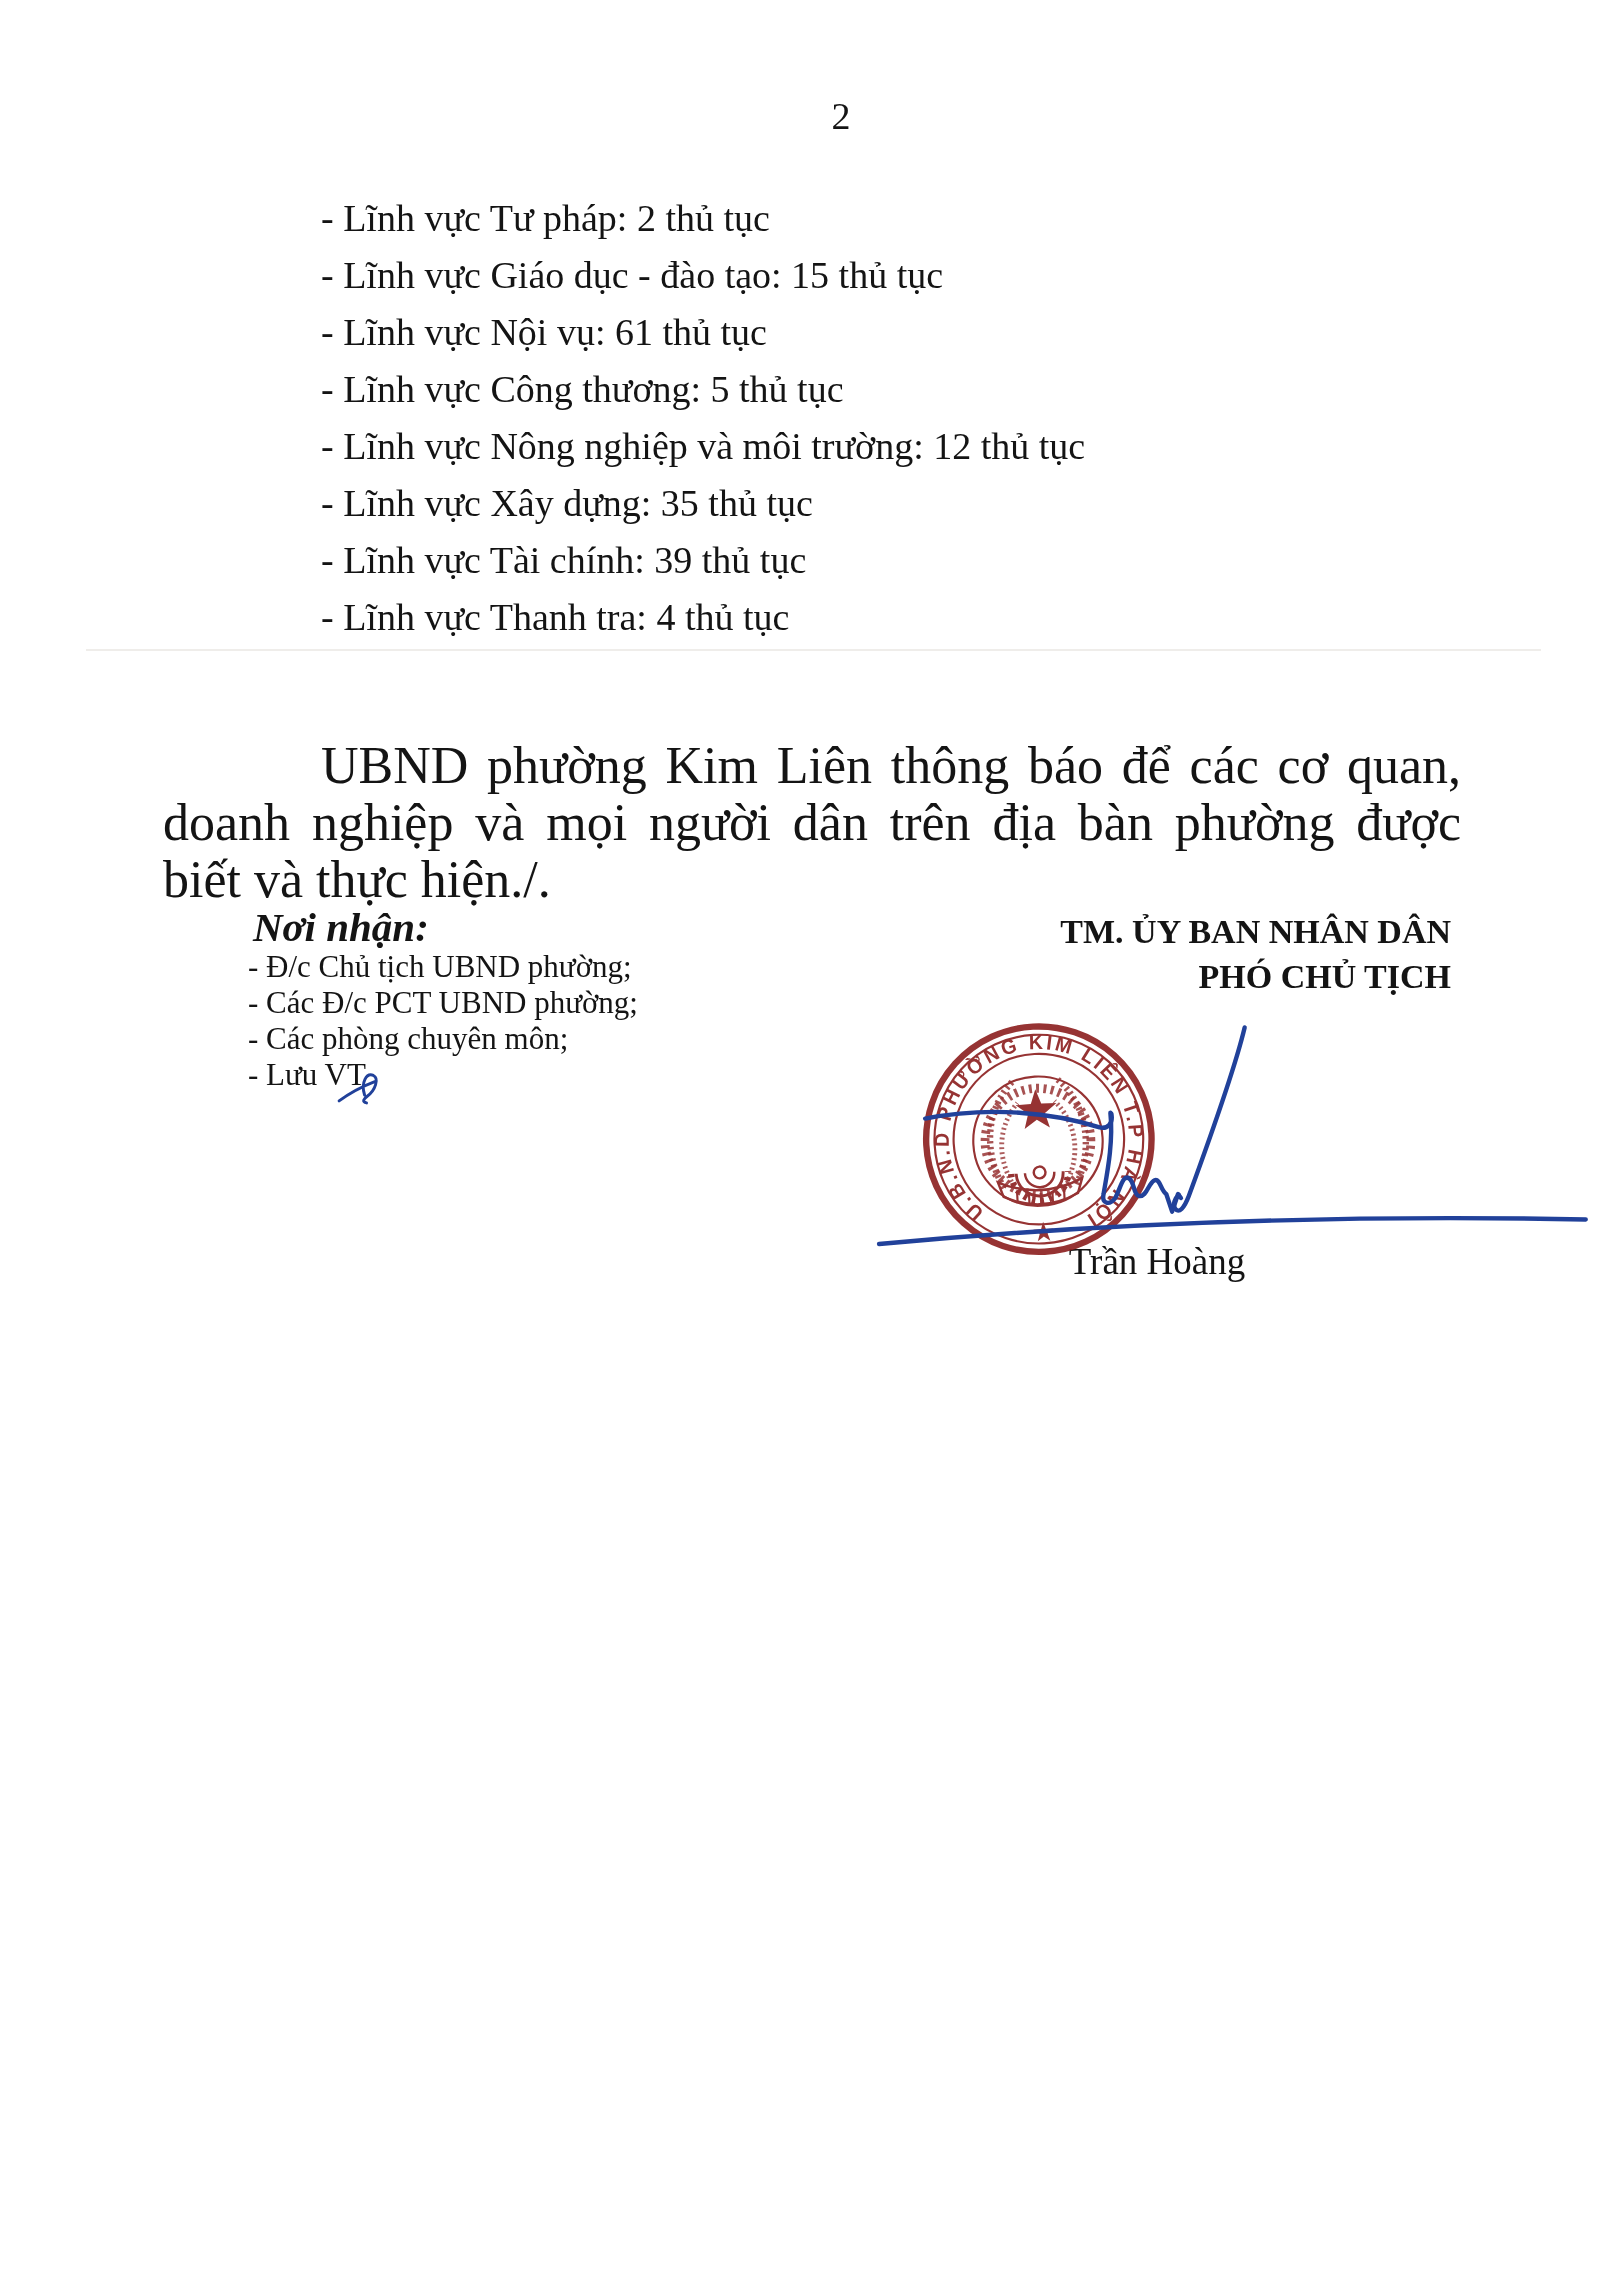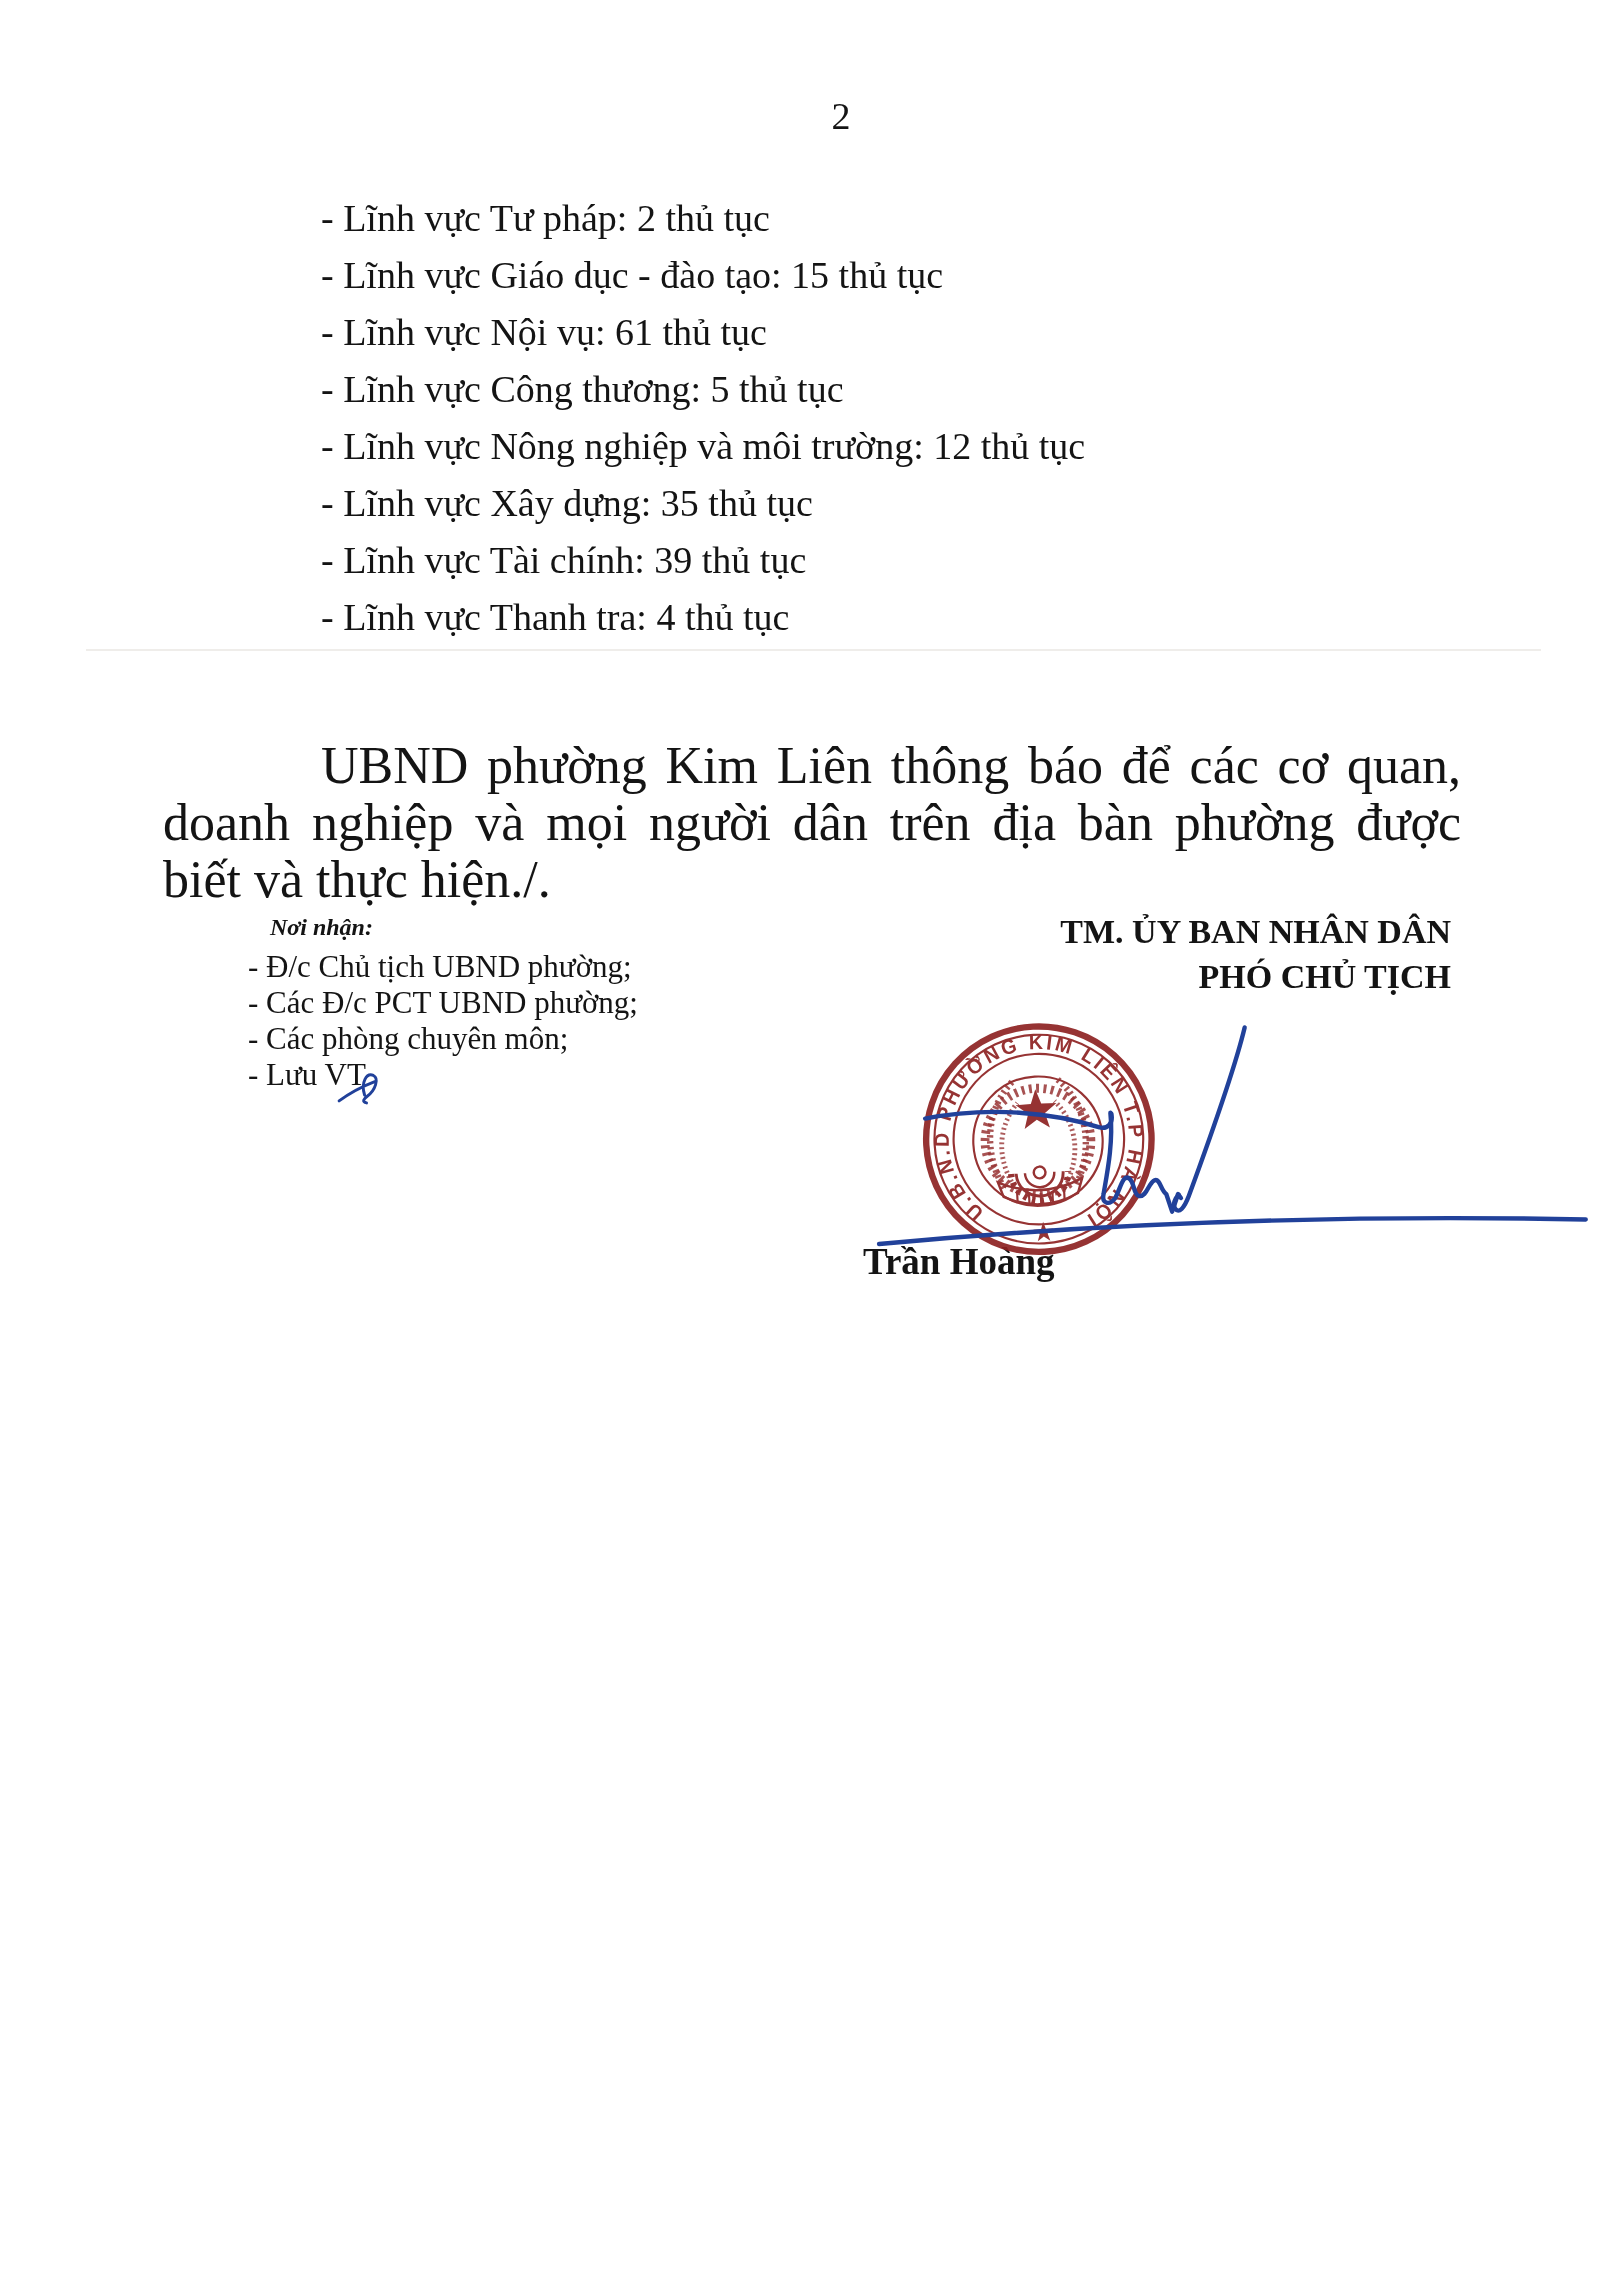--- a/index.html
+++ b/index.html
@@ -22,31 +22,31 @@
   .closing{
     position:absolute;left:163px;top:737px;width:1298px;
     font-size:52px;line-height:57px;
     text-indent:158px;text-align:justify;
   }
   .recipients{
     position:absolute;left:248px;top:906px;width:549px;
     font-size:31px;line-height:36px;white-space:nowrap;
   }
   .recipients .hdr{
-    font-size:24px;font-weight:bold;font-style:italic;
-    line-height:43px;margin-left:22px;font-family:Liberation Serif, serif;
+    font-size:41px;font-weight:bold;font-style:italic;
+    line-height:43px;margin-left:5px;font-family:Liberation Serif, serif;
   }
   .sig-heading{
     position:absolute;left:843px;top:909px;width:608px;
     text-align:right;font-weight:bold;
     font-size:34px;line-height:45px;white-space:nowrap;
   }
   .signer-name{
     position:absolute;left:863px;top:1239px;width:588px;
-    font-weight:bold;font-size:37px;line-height:45px;
+    text-align:center;font-weight:normal;font-size:37px;line-height:45px;
   }
   .scan-line{
     position:absolute;left:86px;top:649px;width:1455px;height:2px;
     background:#efedea;
   }
   .overlay{
     position:absolute;left:0;top:0;width:1621px;height:2293px;
     pointer-events:none;
   }
   .seal-ring-text{

